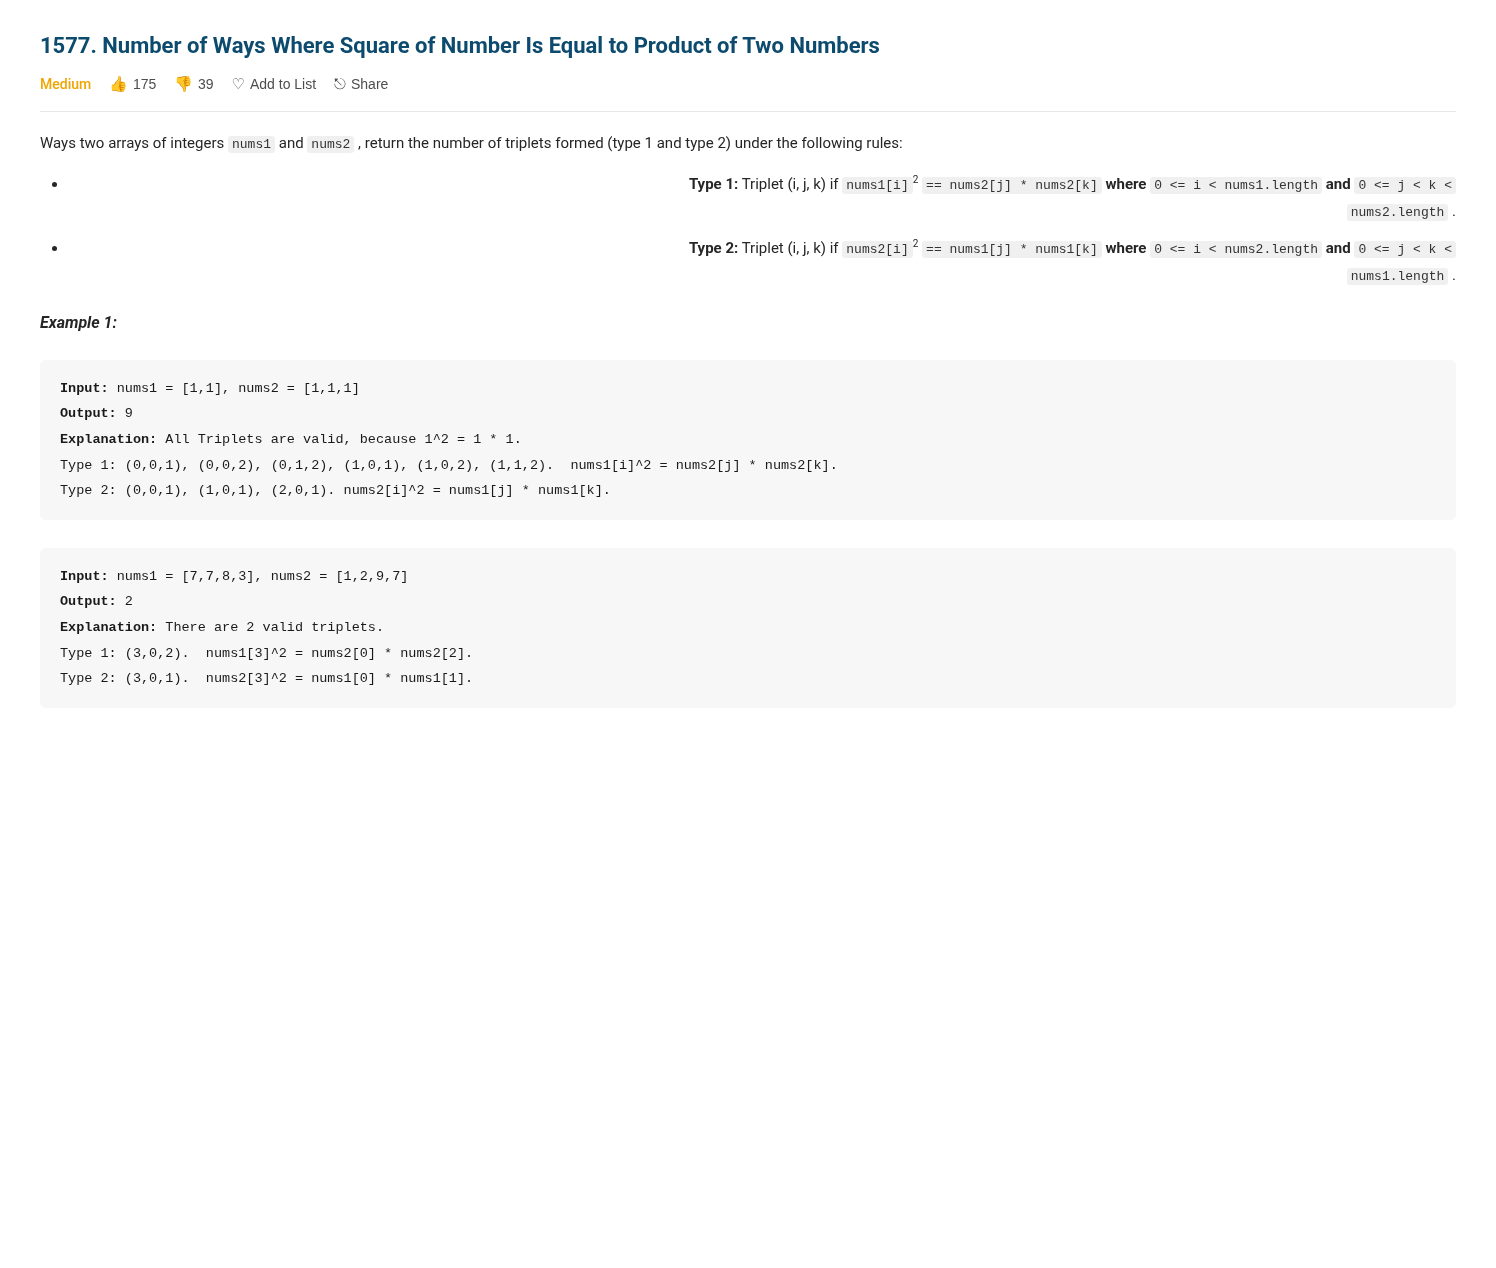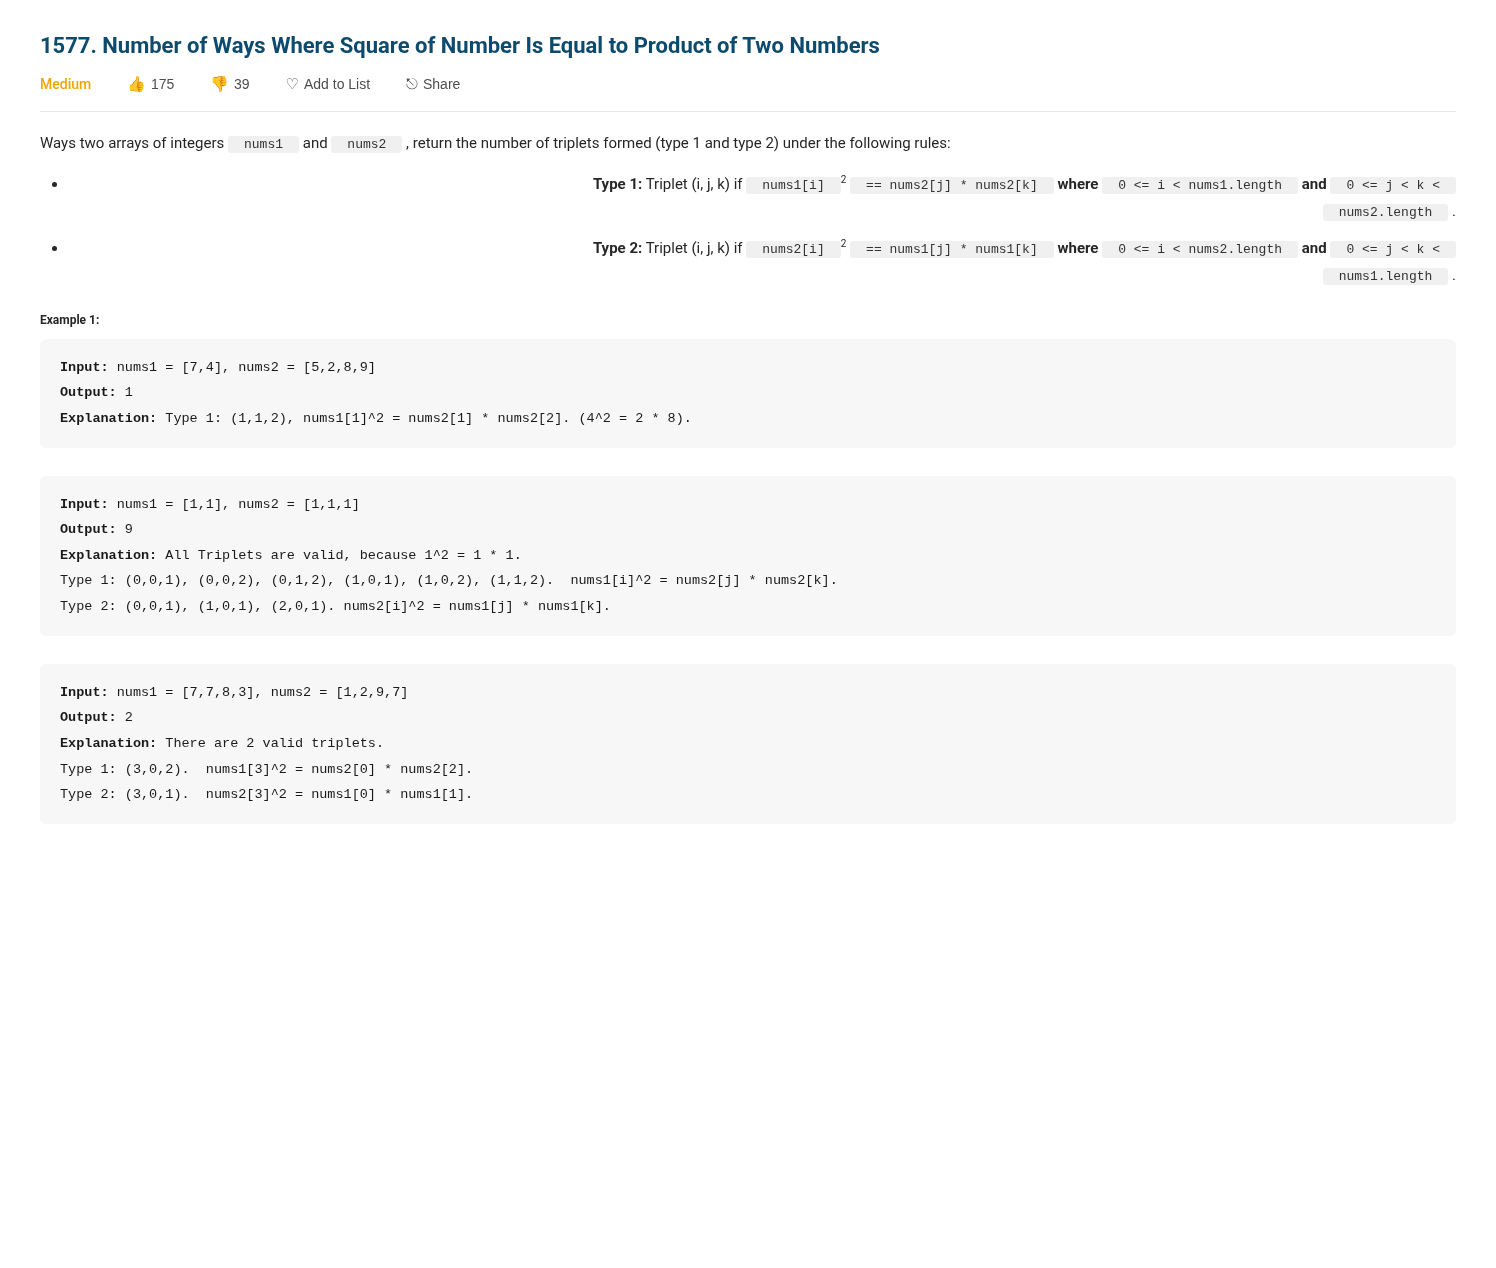--- a/index.html
+++ b/index.html
@@ -14,21 +14,21 @@
     h1 {
       font-size: 22px;
       font-weight: 700;
       color: #0c4a6e;
       margin-bottom: 14px;
       line-height: 1.3;
     }
     .meta-row {
       display: flex;
       align-items: center;
-      gap: 36px;
+      gap: 18px;
       margin-bottom: 18px;
       padding-bottom: 18px;
       border-bottom: 1px solid #e5e7eb;
     }
     .difficulty-badge {
       color: #f0a500;
       font-weight: 500;
       font-size: 14px;
     }
     .meta-btn {
@@ -50,41 +50,42 @@
       line-height: 1.8;
       font-size: 15px;
     }
     .description p {
       margin-bottom: 14px;
     }
     code, .inline-code {
       font-family: 'SFMono-Regular', Consolas, 'Liberation Mono', Menlo, monospace;
       font-size: 13px;
       background: #f0f0f0;
-      padding: 1px 16px;
+      padding: 1px 4px;
       border-radius: 3px;
       color: #333;
     }
     sup { font-size: 10px; }
     ul {
       margin-left: 28px;
       margin-bottom: 14px;
       text-align: right;
     }
     li {
       margin-bottom: 10px;
       line-height: 1.8;
     }
     .example-section {
       margin-bottom: 28px;
     }
     .example-title {
-      font-size: 12px;
+      font-size: 16px;
       font-weight: 700;
       margin-bottom: 12px;
+      font-style: italic;
     }
     .code-block {
       background: #f7f7f7;
       border-radius: 6px;
       padding: 16px 20px;
       font-family: 'SFMono-Regular', Consolas, 'Liberation Mono', Menlo, monospace;
       font-size: 13.5px;
       line-height: 1.9;
       color: #1a1a1a;
       white-space: pre-wrap;
@@ -135,23 +136,20 @@
     <li>
       <strong>Type 2:</strong> Triplet (i, j, k) if <code>nums2[i]</code><sup>2</sup> <code>== nums1[j] * nums1[k]</code> <strong>where</strong> <code>0 &lt;= i &lt; nums2.length</code> <strong>and</strong> <code>0 &lt;= j &lt; k &lt;</code><br>
       <code>nums1.length</code> .
     </li>
   </ul>
 </div>
 
 <div id="examples-container">
     <div class="example-section">
       <div class="example-title">Example 1:</div>
-      <div class="code-block"><span class="label">Input:</span> nums1 = [7,4], nums2 = [5,2,8,9]
-<span class="label">Output:</span> 1
-<span class="label">Explanation:</span> Type 1: (1,1,2), nums1[1]^2 = nums2[1] * nums2[2]. (4^2 = 2 * 8).</div>
     </div>
     <div class="example-section">
       <div class="code-block"><span class="label">Input:</span> nums1 = [1,1], nums2 = [1,1,1]
 <span class="label">Output:</span> 9
 <span class="label">Explanation:</span> All Triplets are valid, because 1^2 = 1 * 1.
 Type 1: (0,0,1), (0,0,2), (0,1,2), (1,0,1), (1,0,2), (1,1,2).  nums1[i]^2 = nums2[j] * nums2[k].
 Type 2: (0,0,1), (1,0,1), (2,0,1). nums2[i]^2 = nums1[j] * nums1[k].</div>
     </div>
     <div class="example-section">
       <div class="code-block"><span class="label">Input:</span> nums1 = [7,7,8,3], nums2 = [1,2,9,7]

